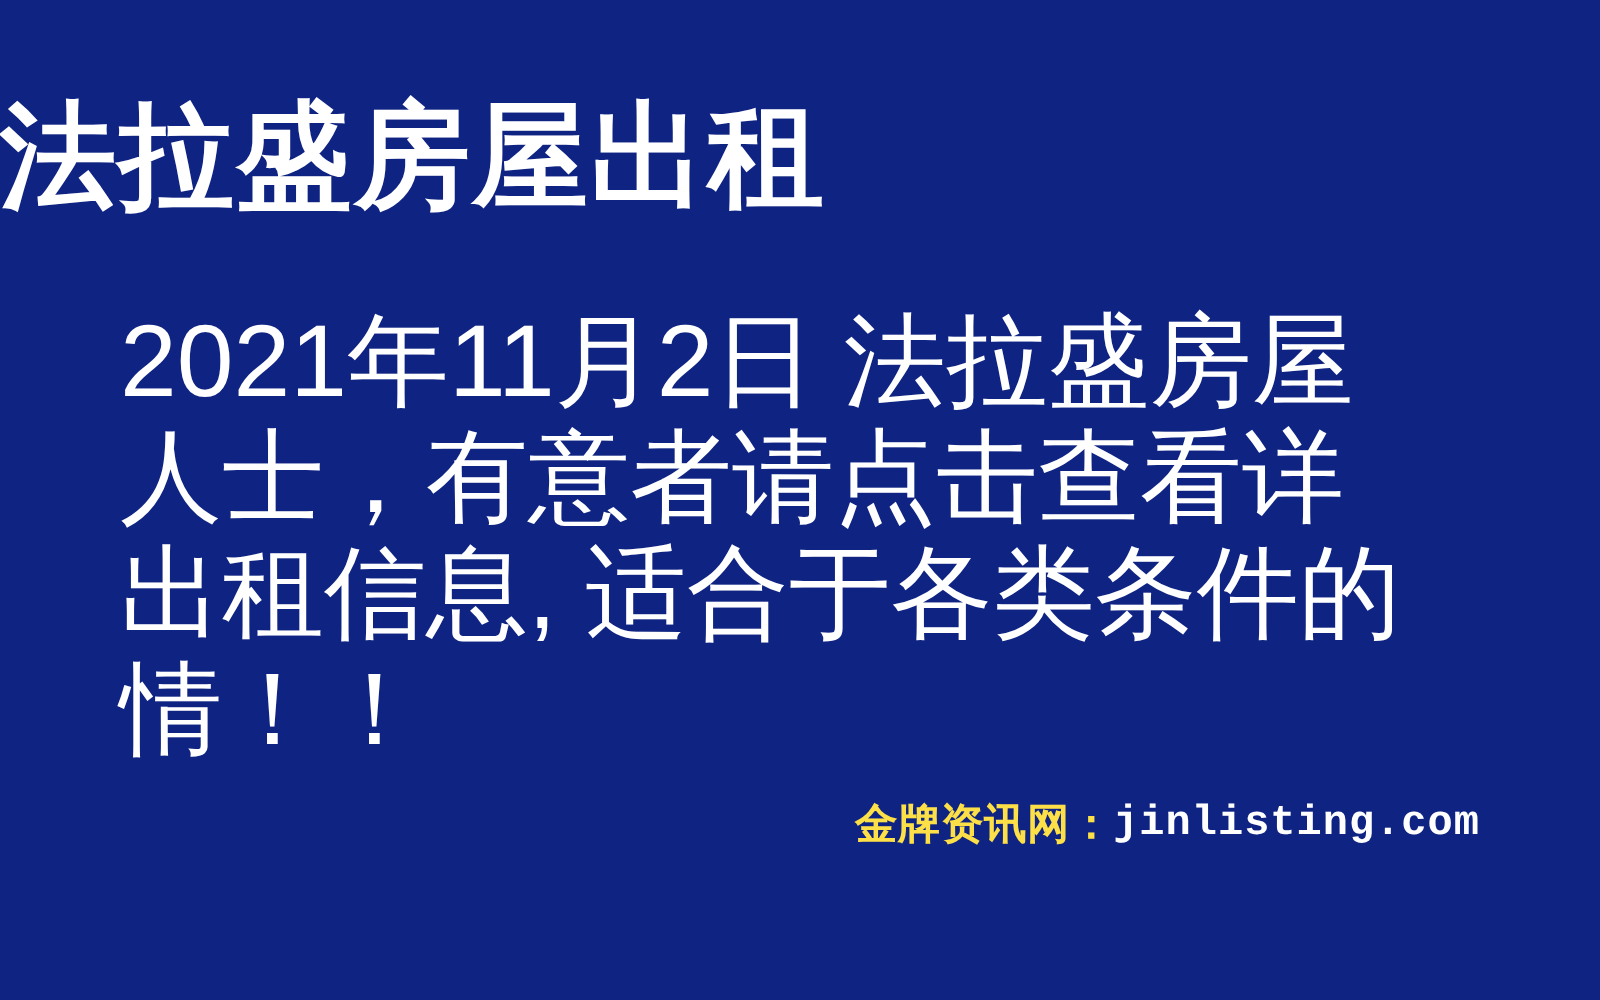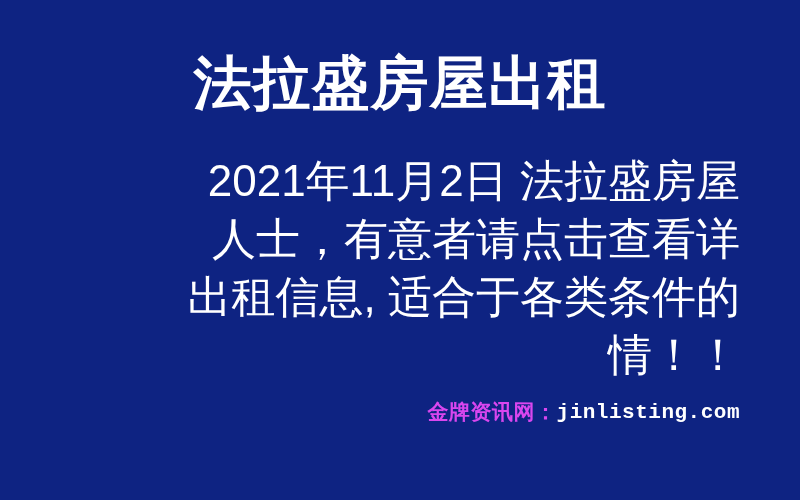--- a/index.html
+++ b/index.html
@@ -21,61 +21,61 @@
     background: #0e2382;
     overflow: hidden;
   }
 
   
   #title {
     position: absolute;
     left: 0;
     top: 50px;
     width: 800px;
-    text-align: center;
+    text-align: left;
     color: #ffffff;
-    font-family: Liberation Serif, serif;
+    font-family: Liberation Mono, monospace;
     font-size: 58px;
     font-weight: bold;
     line-height: 68px;
     letter-spacing: 1px;
     white-space: nowrap;
   }
 
   
   #body-text {
     position: absolute;
     left: 60px;
     top: 152px;
     width: 680px;
-    text-align: right;
+    text-align: left;
     color: #ffffff;
     font-family: "Liberation Sans", "DejaVu Sans", sans-serif;
-    font-size: 44px;
+    font-size: 51px;
     font-weight: normal;
     line-height: 58px;
   }
   #body-text .line {
     display: block;
     white-space: nowrap;
   }
 
   
   #footer {
     position: absolute;
     left: 0;
     top: 398px;
     width: 800px;
     padding-right: 60px;
     box-sizing: border-box;
     text-align: right;
     white-space: nowrap;
   }
   #footer .brand {
-    color: #d946ef;
+    color: #fde047;
     font-family: "Liberation Sans", "DejaVu Sans", sans-serif;
     font-size: 21px;
     font-weight: bold;
     letter-spacing: 0.5px;
     vertical-align: middle;
     margin-top: 12px;
   }
   #footer .site {
     color: #ffffff;
     font-family: "Liberation Mono", "DejaVu Sans Mono", monospace;

